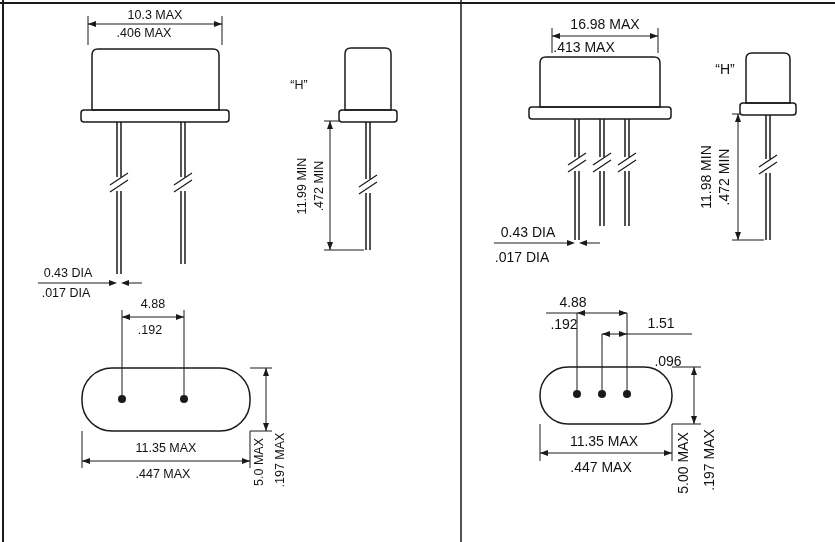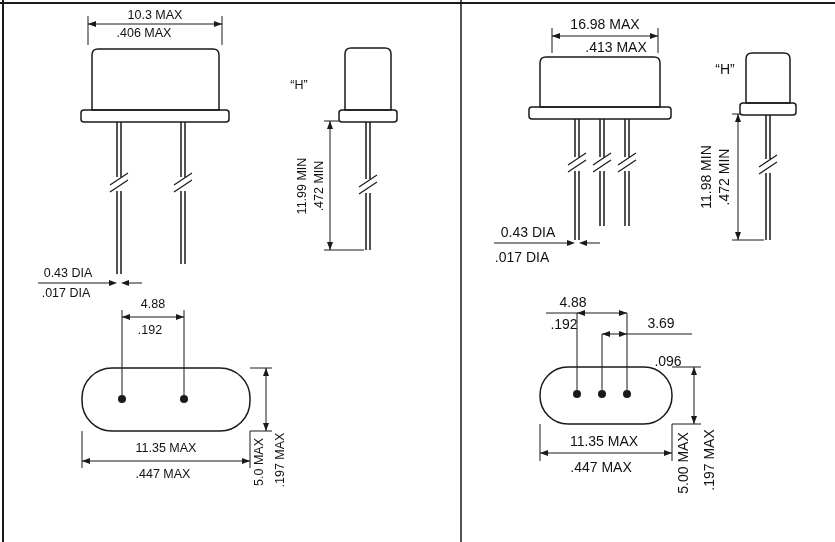--- a/index.html
+++ b/index.html
@@ -142,28 +142,28 @@
   <div class="lbl s rot" style="left:302px; top:186px">11.99 MIN</div>
   <div class="lbl s rot" style="left:319px; top:186px">.472 MIN</div>
   <div class="lbl s" style="left:153px; top:304px">4.88</div>
   <div class="lbl s" style="left:150px; top:330px">.192</div>
   <div class="lbl s" style="left:166px; top:448px">11.35 MAX</div>
   <div class="lbl s" style="left:163px; top:474px">.447 MAX</div>
   <div class="lbl s rot" style="left:259px; top:462px">5.0 MAX</div>
   <div class="lbl s rot" style="left:280px; top:460px">.197 MAX</div>
 
   <div class="lbl b" style="left:605px; top:24px">16.98 MAX</div>
-  <div class="lbl b" style="left:616px; top:47px">.413 MAX</div>
+  <div class="lbl b" style="left:584px; top:47px">.413 MAX</div>
   <div class="lbl b" style="left:528px; top:232px">0.43 DIA</div>
   <div class="lbl b" style="left:522px; top:257px">.017 DIA</div>
   <div class="lbl b" style="left:725px; top:69px">“H”</div>
   <div class="lbl b rot" style="left:706px; top:177px">11.98 MIN</div>
   <div class="lbl b rot" style="left:724px; top:177px">.472 MIN</div>
   <div class="lbl b" style="left:573px; top:302px">4.88</div>
   <div class="lbl b" style="left:564px; top:324px">.192</div>
-  <div class="lbl b" style="left:661px; top:323px">3.69</div>
+  <div class="lbl b" style="left:661px; top:323px">1.51</div>
   <div class="lbl b" style="left:668px; top:361px">.096</div>
   <div class="lbl b" style="left:604px; top:441px">11.35 MAX</div>
   <div class="lbl b" style="left:601px; top:467px">.447 MAX</div>
   <div class="lbl b rot" style="left:683px; top:463px">5.00 MAX</div>
   <div class="lbl b rot" style="left:709px; top:460px">.197 MAX</div>
 
 </div>
 
 </body></html>

